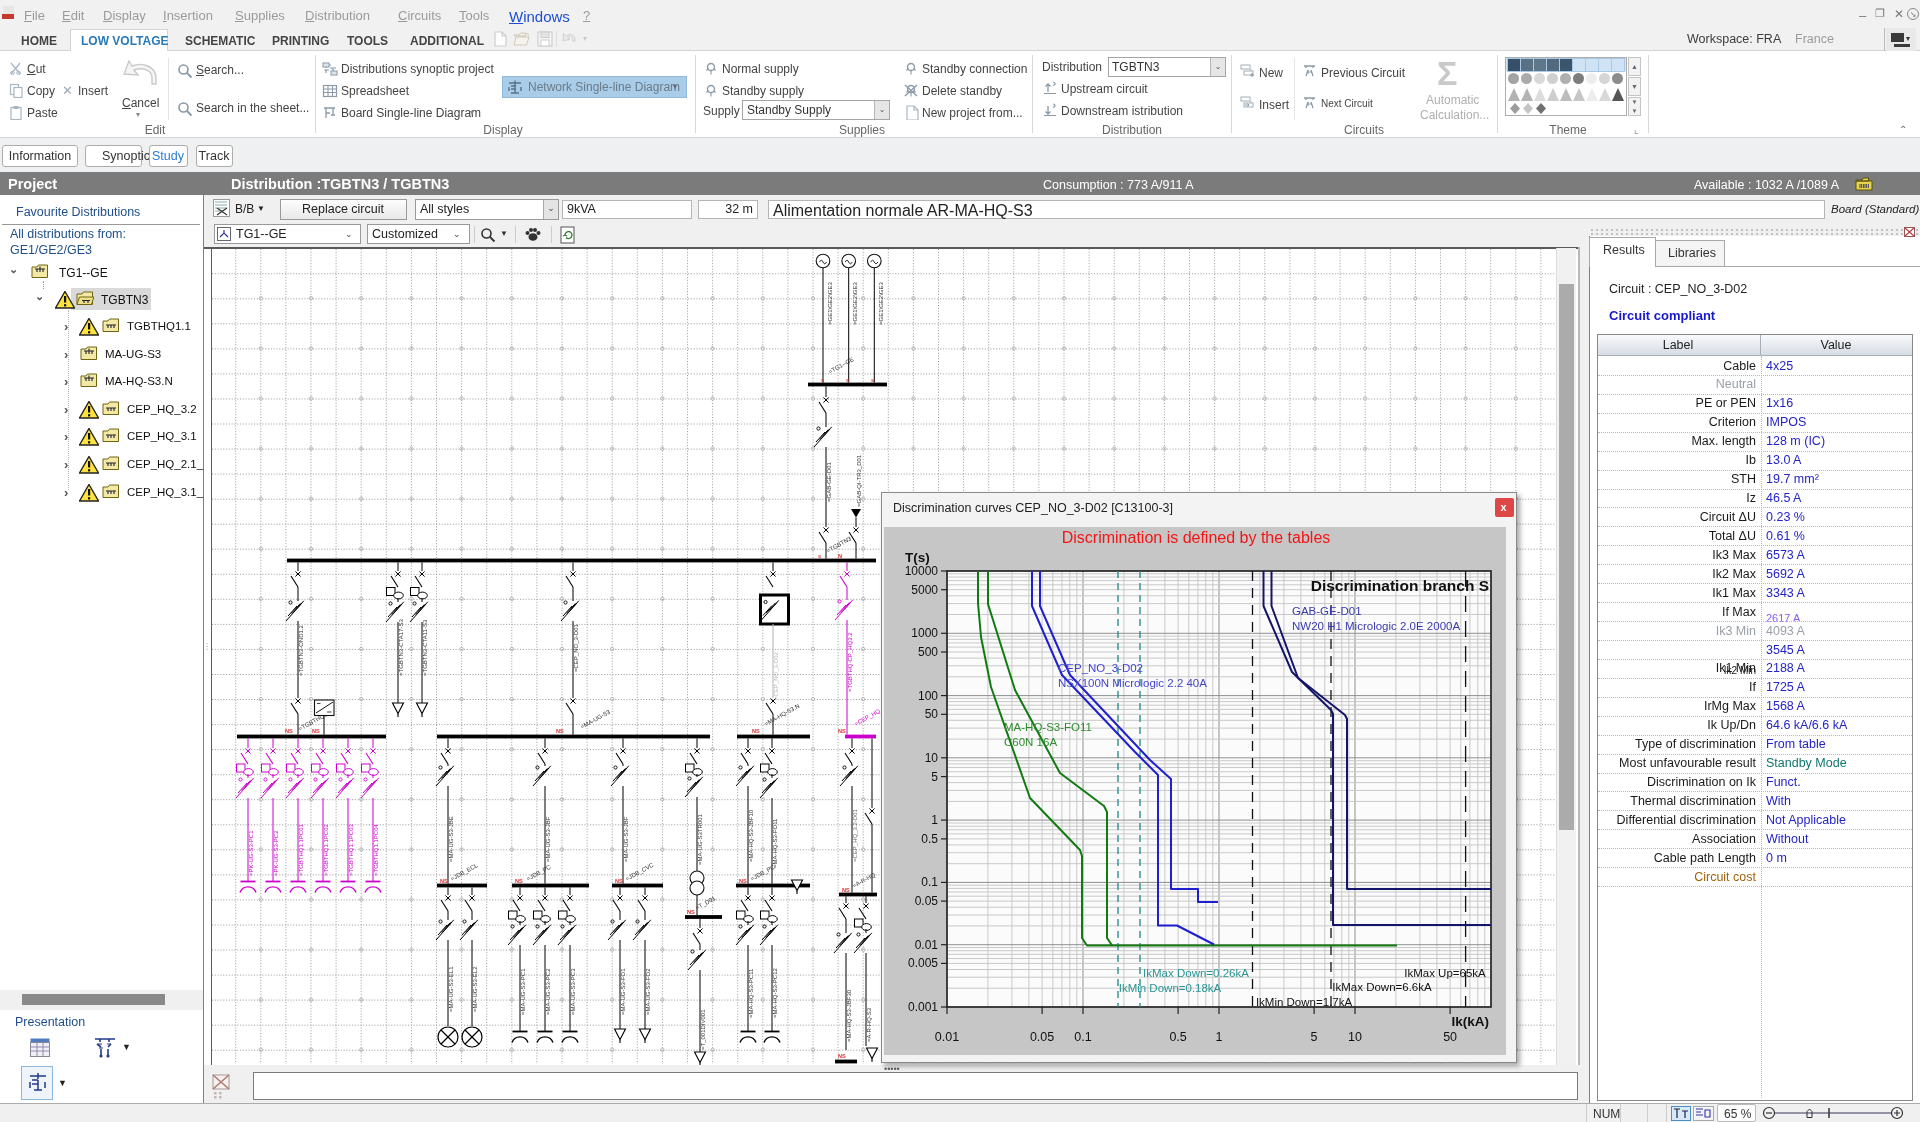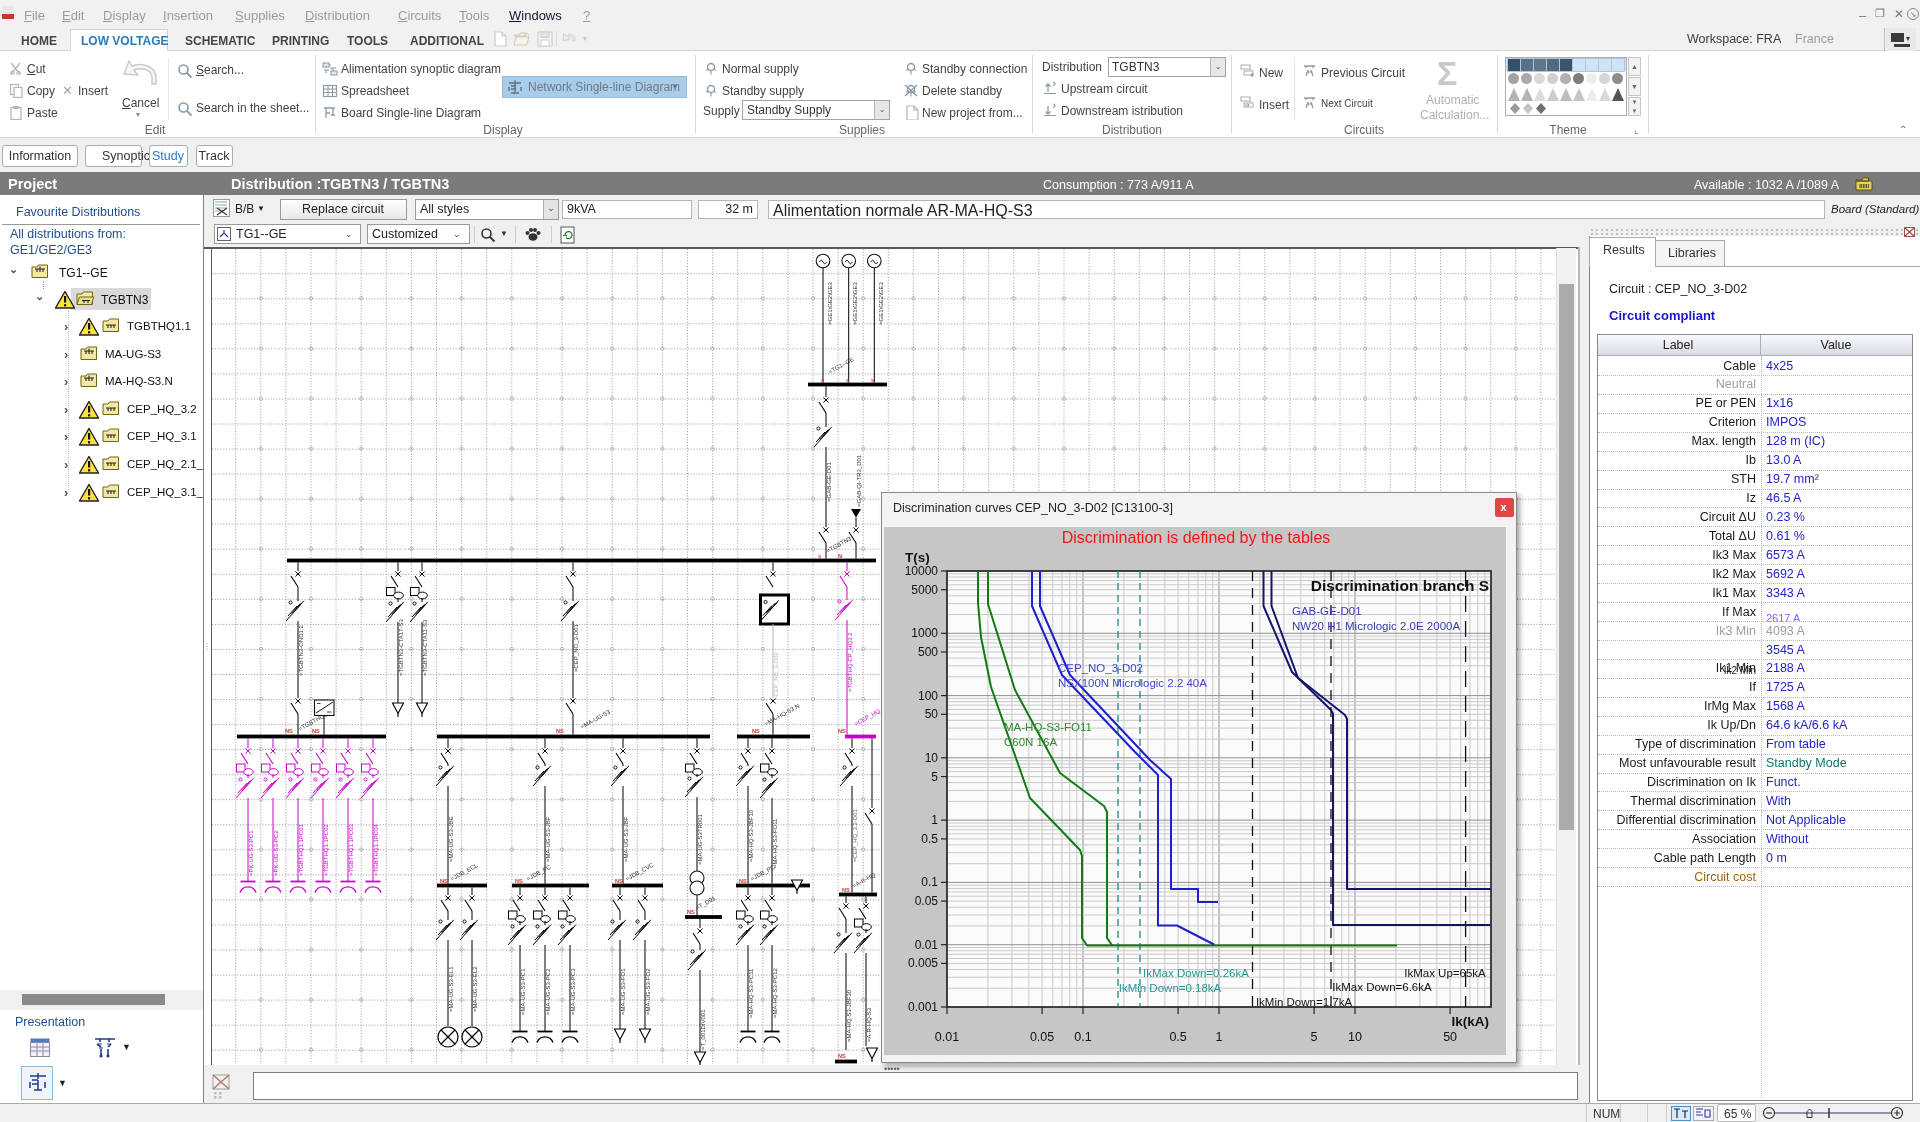--- a/index.html
+++ b/index.html
@@ -12,21 +12,21 @@
     <div class="abs" style="left:3px;top:6px;width:11px;height:11px;background:#e8e6e4"></div>
     <div class="abs" style="left:2px;top:14px;width:12px;height:5px;background:#c3392f"></div>
     <div class="txt" style="left:24px;top:8px;font-size:13px;color:#9b9b9b"><span style="text-decoration:underline">F</span>ile</div>
     <div class="txt" style="left:62px;top:8px;font-size:13px;color:#9b9b9b"><span style="text-decoration:underline">E</span>dit</div>
     <div class="txt" style="left:103px;top:8px;font-size:13px;color:#9b9b9b"><span style="text-decoration:underline">D</span>isplay</div>
     <div class="txt" style="left:163px;top:8px;font-size:13px;color:#9b9b9b"><span style="text-decoration:underline">I</span>nsertion</div>
     <div class="txt" style="left:235px;top:8px;font-size:13px;color:#9b9b9b"><span style="text-decoration:underline">S</span>upplies</div>
     <div class="txt" style="left:305px;top:8px;font-size:13px;color:#9b9b9b"><span style="text-decoration:underline">D</span>istribution</div>
     <div class="txt" style="left:398px;top:8px;font-size:13px;color:#9b9b9b"><span style="text-decoration:underline">C</span>ircuits</div>
     <div class="txt" style="left:459px;top:8px;font-size:13px;color:#9b9b9b"><span style="text-decoration:underline">T</span>ools</div>
-    <div class="txt" style="left:509px;top:8px;font-size:13px;color:#0f172a"><span style="text-decoration:underline">W</span>indows</div>
+    <div class="txt" style="left:509px;top:8px;font-size:15px;color:#1d4ed8"><span style="text-decoration:underline">W</span>indows</div>
     <div class="txt" style="left:583px;top:8px;font-size:13px;color:#9b9b9b"><span style="text-decoration:underline">?</span></div>
     <div class="txt" style="left:1859px;top:8px;font-size:13px;color:#777">–</div>
     <div class="txt" style="left:1875px;top:7px;font-size:11px;color:#777">❐</div>
     <div class="txt" style="left:1894px;top:7px;font-size:12px;color:#777">✕</div>
     <div class="abs" style="left:1907px;top:8px;width:12px;height:12px;border:1px solid #888;border-radius:50%;color:#777;font-size:8px;text-align:center;line-height:11px">↘</div>
     <div class="abs" style="left:0;top:28px;width:1920px;height:23px;background:#f2f1f1"></div>
     <div class="abs" style="left:0;top:50px;width:1920px;height:1px;background:#d4d4d4"></div>
     <div class="txt" style="left:21px;top:34px;font-size:12px;font-weight:bold;color:#444">HOME</div>
     <div class="abs" style="left:70px;top:29px;width:98px;height:23px;background:#fff;border:1px solid #d4d4d4;border-bottom:none"></div>
     <div class="txt" style="left:81px;top:34px;font-size:12px;font-weight:bold;color:#2a7ab8">LOW VOLTAGE</div>
@@ -99,21 +99,21 @@
       <circle cx="6.5" cy="6.5" r="4.5" fill="none" stroke="#8899a8" stroke-width="1.6"></circle>
       <path d="M10 10 L14.5 14.5" stroke="#8899a8" stroke-width="1.8"></path>
     </svg>
     <div class="txt" style="left:196px;top:101px;font-size:12px;color:#444">Search in the sheet...</div>
     <div class="txt" style="left:155px;top:123px;font-size:12px;color:#666;transform:translateX(-50%)">Edit</div>
     <svg class="abs" style="left:322px;top:62px" width="16" height="15" viewBox="0 0 16 15">
       <path d="M2 3 h7 M4 3 v3 M2 8 h5 M4 8 v3 M8 6 h6 M11 6 v3" stroke="#8a9aa8" stroke-width="1.2" fill="none"></path>
       <rect x="1" y="1" width="6" height="4" fill="#dfe7ee" stroke="#8a9aa8"></rect>
       <rect x="9" y="9" width="6" height="4" fill="#dfe7ee" stroke="#8a9aa8"></rect>
     </svg>
-    <div class="txt" style="left:341px;top:62px;font-size:12px;color:#444">Alimentation synoptic diagram</div>
+    <div class="txt" style="left:341px;top:62px;font-size:12px;color:#444">Distributions synoptic project</div>
     <svg class="abs" style="left:322px;top:84px" width="16" height="14" viewBox="0 0 16 14">
       <rect x="1.5" y="1.5" width="13" height="11" fill="#fff" stroke="#8a9aa8" stroke-width="1.2"></rect>
       <path d="M1.5 5 h13 M1.5 8.5 h13 M6 1.5 v11 M10.5 1.5 v11" stroke="#8a9aa8" stroke-width="1"></path>
     </svg>
     <div class="txt" style="left:341px;top:84px;font-size:12px;color:#444">Spreadsheet</div>
     <svg class="abs" style="left:322px;top:105px" width="16" height="15" viewBox="0 0 16 15">
       <path d="M2 3 h11 M4 3 v3 M11 3 v3 M4 8 h4 M4 6 v7 M11 6 v4 M9 10 h4" stroke="#8a9aa8" stroke-width="1.3" fill="none"></path>
     </svg>
     <div class="txt" style="left:341px;top:106px;font-size:12px;color:#444">Board Single-line Diagram</div>
     <div class="txt" style="left:470px;top:108px;font-size:8px;color:#888">▾</div>

